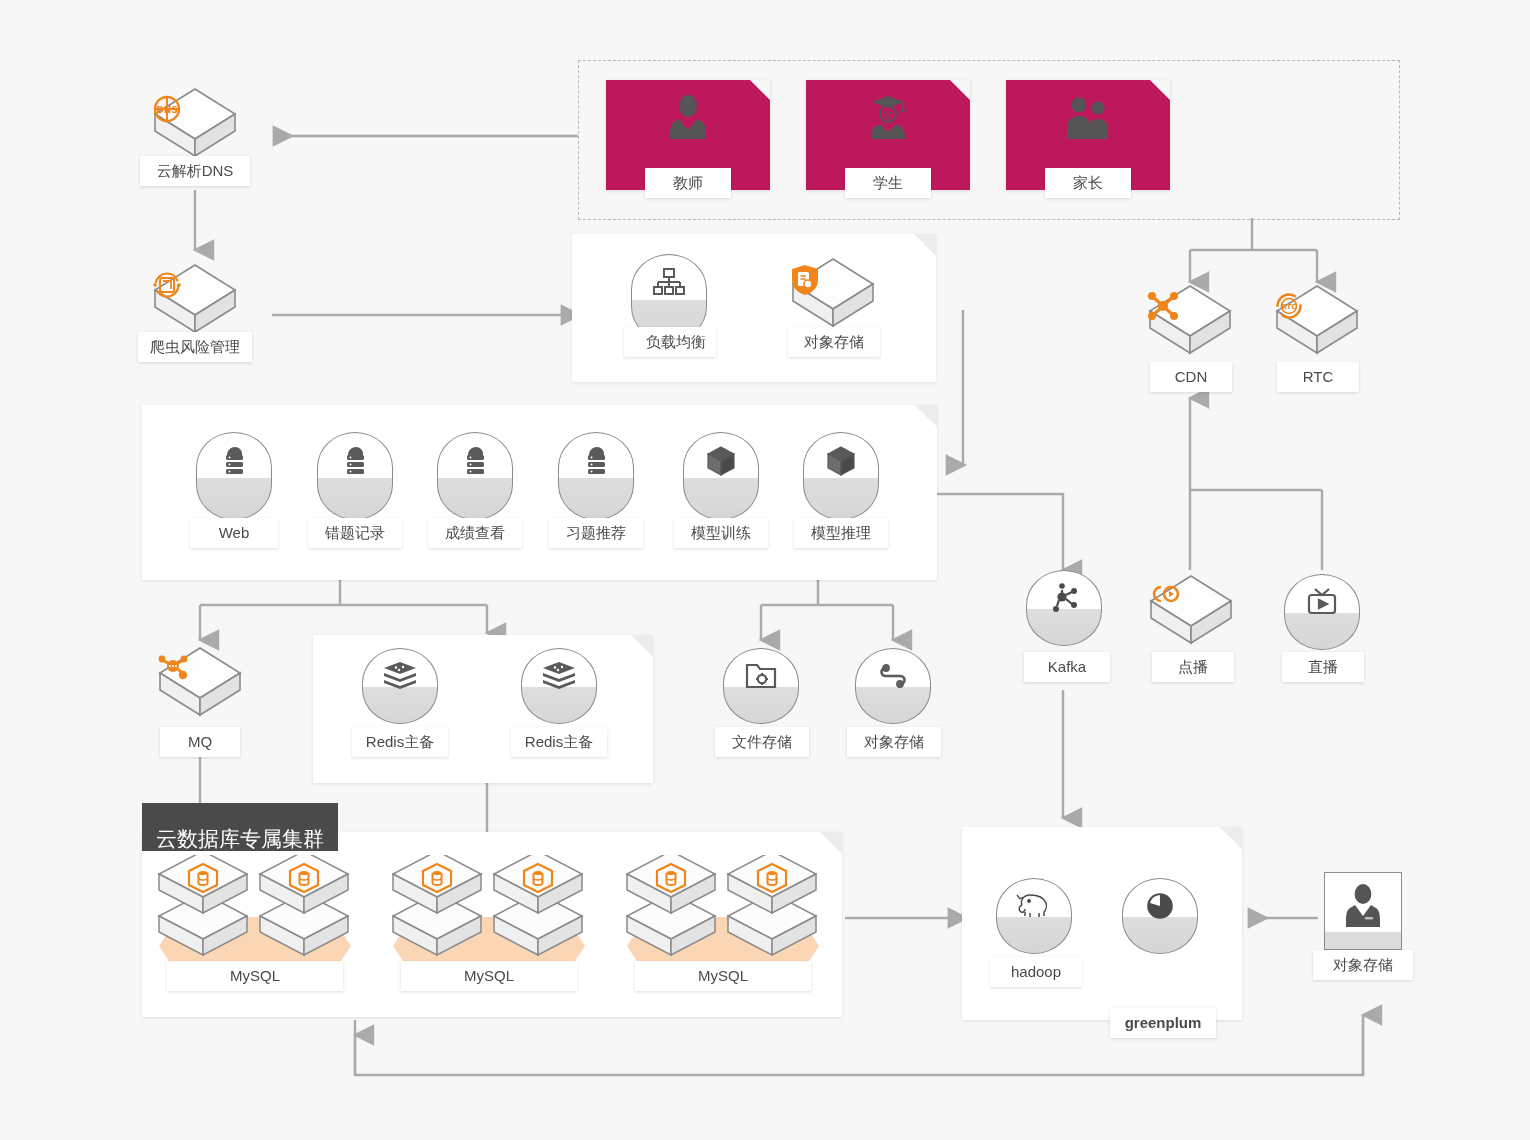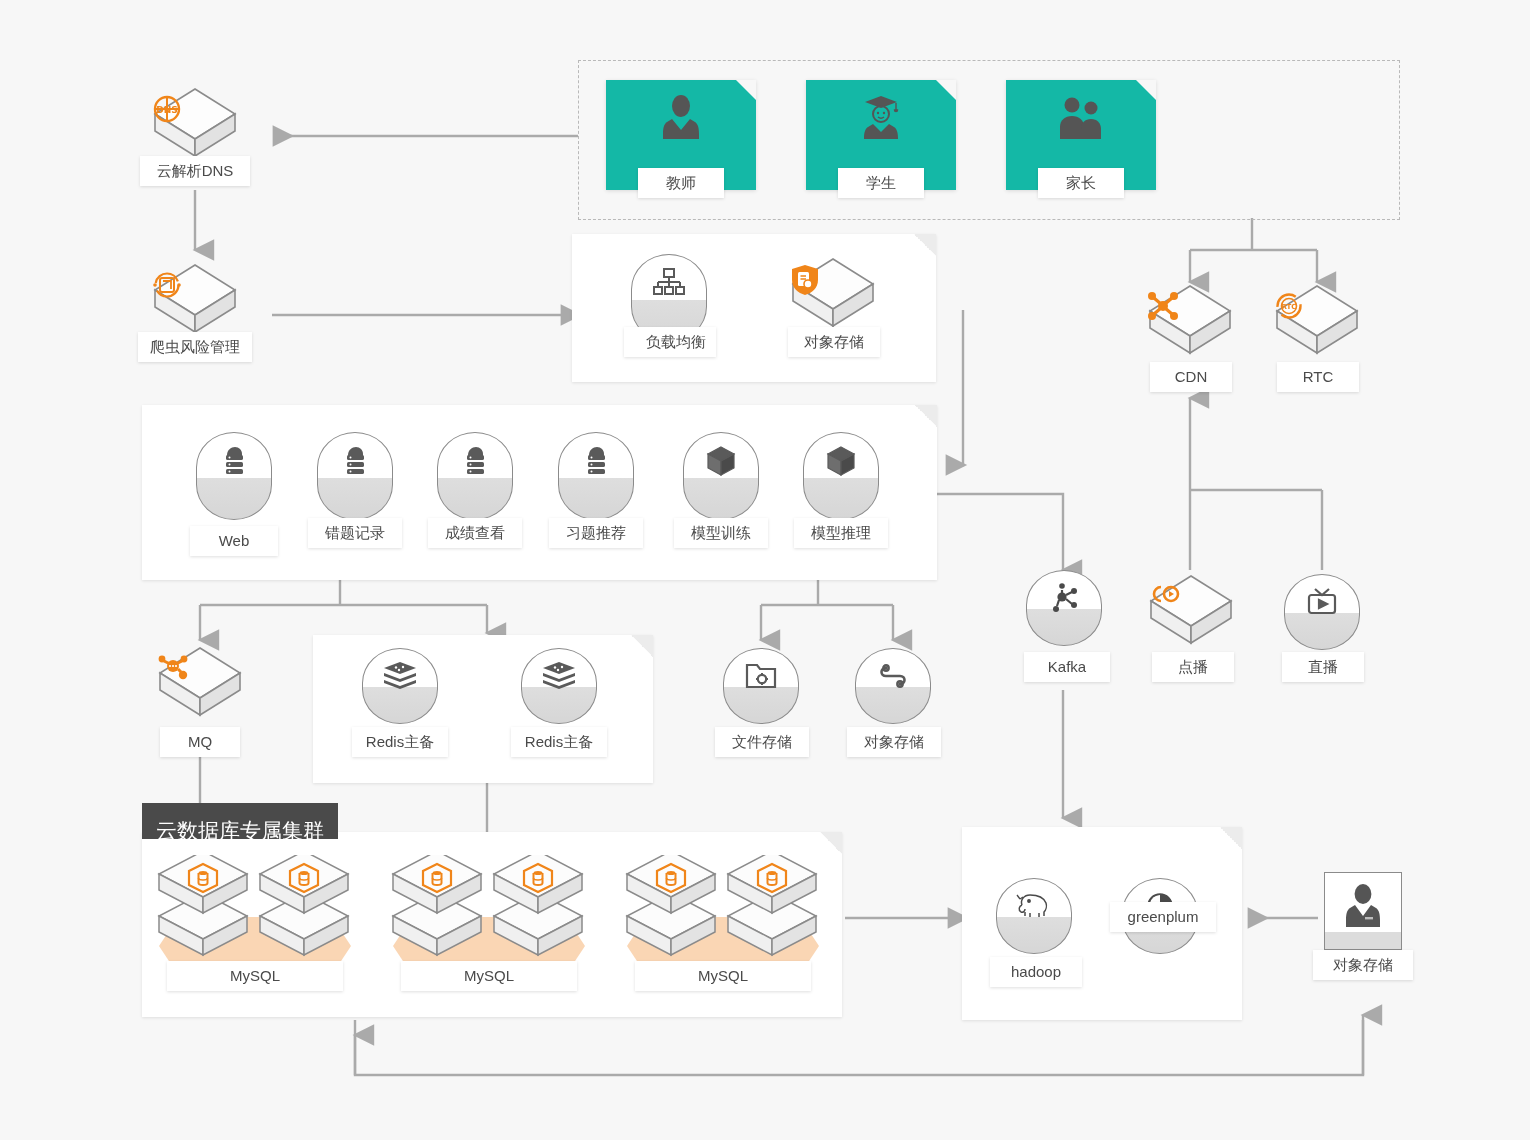--- a/index.html
+++ b/index.html
@@ -46,22 +46,22 @@
     height:30px;
     text-align:center;
     white-space:nowrap;
     padding:0 10px;
     box-sizing:border-box;
   }
 
   
   .ucard{
     position:absolute;
-    width:150px;height:110px;
-    background:#14b8a6;
+    width:164px;height:110px;
+    background:#be185d;
     box-shadow:0 1px 4px rgba(0,0,0,.12);
   }
   .ucard .ufold{
     position:absolute;top:0;right:0;width:20px;height:20px;
     background:#f7f7f7;clip-path:polygon(0 0,100% 100%,100% 0);
   }
   .ucard .uicon{
     position:absolute;left:0;right:0;top:14px;
     display:flex;justify-content:center;
   }
@@ -96,22 +96,22 @@
   .sqlgroup .hexbase{
     position:absolute;left:4px;top:62px;width:192px;height:58px;
     background:#fad6b4;
     clip-path:polygon(10% 0,90% 0,100% 50%,90% 100%,10% 100%,0 50%);
   }
 
   
   .banner{
     position:absolute;
     background:#4a4a4a;color:#fff;
-    font-size:21px;line-height:40px;height:36px;
-    padding:8px 14px;box-sizing:border-box;white-space:nowrap;
+    font-size:21px;line-height:40px;height:48px;
+    padding:16px 14px;box-sizing:border-box;white-space:nowrap;
   }
 
   
   .conn{position:absolute;left:0;top:0;width:1530px;height:1140px;pointer-events:none;}
 
   
   .opscard{
     position:absolute;width:78px;height:78px;
     border:1.6px solid #8b8b8b;background:#fff;box-sizing:border-box;
   }
@@ -315,21 +315,21 @@
         <rect x="8" y="10" width="17" height="5" rx="1.6"></rect>
         <rect x="8" y="17" width="17" height="5" rx="1.6"></rect>
         <rect x="8" y="24" width="17" height="5" rx="1.6"></rect>
         <circle cx="11.5" cy="12.5" r="1" fill="#fff"></circle>
             <circle cx="11.5" cy="19.5" r="1" fill="#fff"></circle>
             <circle cx="11.5" cy="26.5" r="1" fill="#fff"></circle>
       </g>
         </svg>
     </div>
   </div>
-  <div class="chip" style="left:190px;top:518px;width:88px;margin-top:8px;">Web</div>
+  <div class="chip" style="left:190px;top:518px;width:88px;">Web</div>
 
   <div class="cyl tall" style="left:317px;top:432px;">
     <div class="body"></div>
     <div class="glyph">
       <svg width="32" height="32" viewBox="0 0 32 32">
           <g fill="#5a5a5a">
         <path d="M9 10 C9 5 13 2 17 2 C21 2 24 5 24 9 L24 11 L9 12 Z"></path>
         <rect x="8" y="10" width="17" height="5" rx="1.6"></rect>
             <rect x="8" y="17" width="17" height="5" rx="1.6"></rect>
             <rect x="8" y="24" width="17" height="5" rx="1.6"></rect>
@@ -728,21 +728,21 @@
   <div class="cyl" style="left:1122px;top:878px;">
     <div class="body"></div>
     <div class="glyph">
       <svg width="32" height="30" viewBox="0 0 32 30">
         <circle cx="16" cy="15" r="12" fill="#4a4a4a"></circle>
         <path d="M16 15 L16 4 A11 11 0 0 0 6 12 Z" fill="#ffffff"></path>
         <circle cx="16" cy="15" r="12" fill="none" stroke="#4a4a4a" stroke-width="1.6"></circle>
       </svg>
     </div>
   </div>
-  <div class="chip" style="left:1110px;top:902px;width:106px;">greenplum</div>
+  <div class="chip" style="left:1110px;top:1008px;width:106px;font-weight:bold;">greenplum</div>
 
   <div class="opscard" style="left:1324px;top:872px;">
     <div class="base"></div>
     <div class="glyph">
       <svg width="40" height="46" viewBox="0 0 40 46">
           <g fill="#555">
         <ellipse cx="20" cy="11" rx="8.4" ry="10"></ellipse>
         <path d="M12 22 L20 33 L28 22 L33 25 C36 27 37 31 37 37 L37 44 L3 44 L3 37 C3 31 4 27 7 25 Z"></path>
         <rect x="22" y="34" width="8" height="2.4" fill="#bdbdbd"></rect>
       </g>

